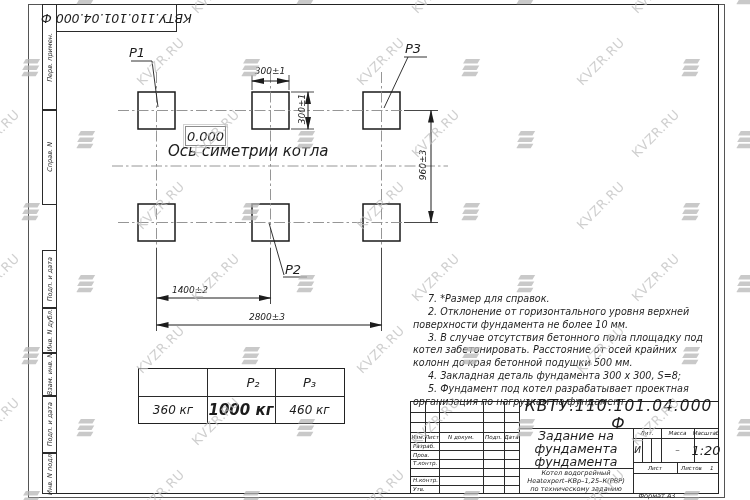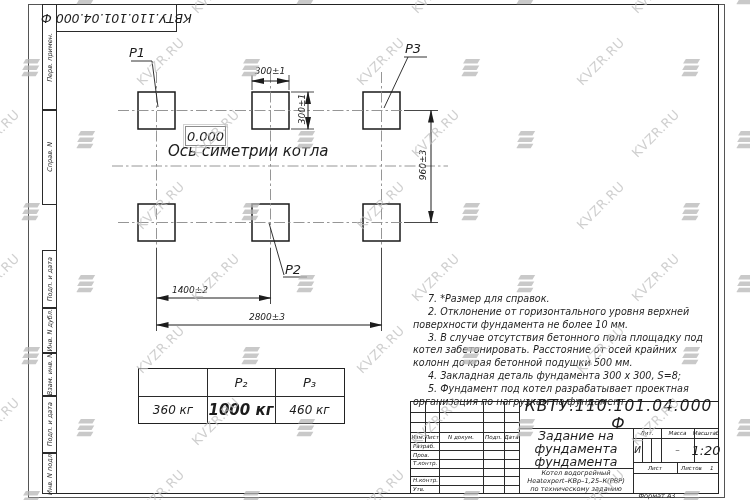--- a/index.html
+++ b/index.html
@@ -125,21 +125,21 @@
 
   <div class="abs ctr" style="left:185px;top:126px;width:39px;height:18px;border:1px solid #8d8d8d;outline:1px solid #d2d2d2;outline-offset:1px;">
     <span class="it" style="font-size:13px;">0.000</span>
   </div>
   <div class="abs it" style="left:168px;top:142px;font-size:15px;white-space:nowrap;">Ось симетрии котла</div>
 
   <div class="abs" style="left:138px;top:368px;width:205px;height:54px;border:1.3px solid #222;">
     <div class="vl" style="left:68px;top:0;height:54px;"></div>
     <div class="vl" style="left:136px;top:0;height:54px;"></div>
     <div class="hl" style="left:0;top:27px;width:205px;"></div>
-    <div class="abs ctr it" style="left:68px;top:0;width:68px;height:27px;font-size:13px;">P₂</div>
+    <div class="abs ctr it" style="left:68px;top:0;width:68px;height:27px;font-size:13px;padding-left:12px;">P₂</div>
     <div class="abs ctr it" style="left:136px;top:0;width:69px;height:27px;font-size:13px;">P₃</div>
     <div class="abs ctr it" style="left:0;top:27px;width:68px;height:27px;font-size:12px;">360 кг</div>
     <div class="abs ctr it" style="left:68px;top:27px;width:68px;height:27px;font-size:15px;font-weight:bold;">1000 кг</div>
     <div class="abs ctr it" style="left:136px;top:27px;width:69px;height:27px;font-size:12px;">460 кг</div>
   </div>
 
   <div class="abs" style="left:413px;top:293px;width:302px;">
     <div class="note">7. *Размер для справок.</div>
     <div class="note">2. Отклонение от горизонтального уровня верхней поверхности фундамента не более 10 мм.</div>
     <div class="note">3. В случае отсутствия бетонного пола площадку под котел забетонировать. Расстояние от осей крайних колонн до края бетонной подушки 500 мм.</div>

